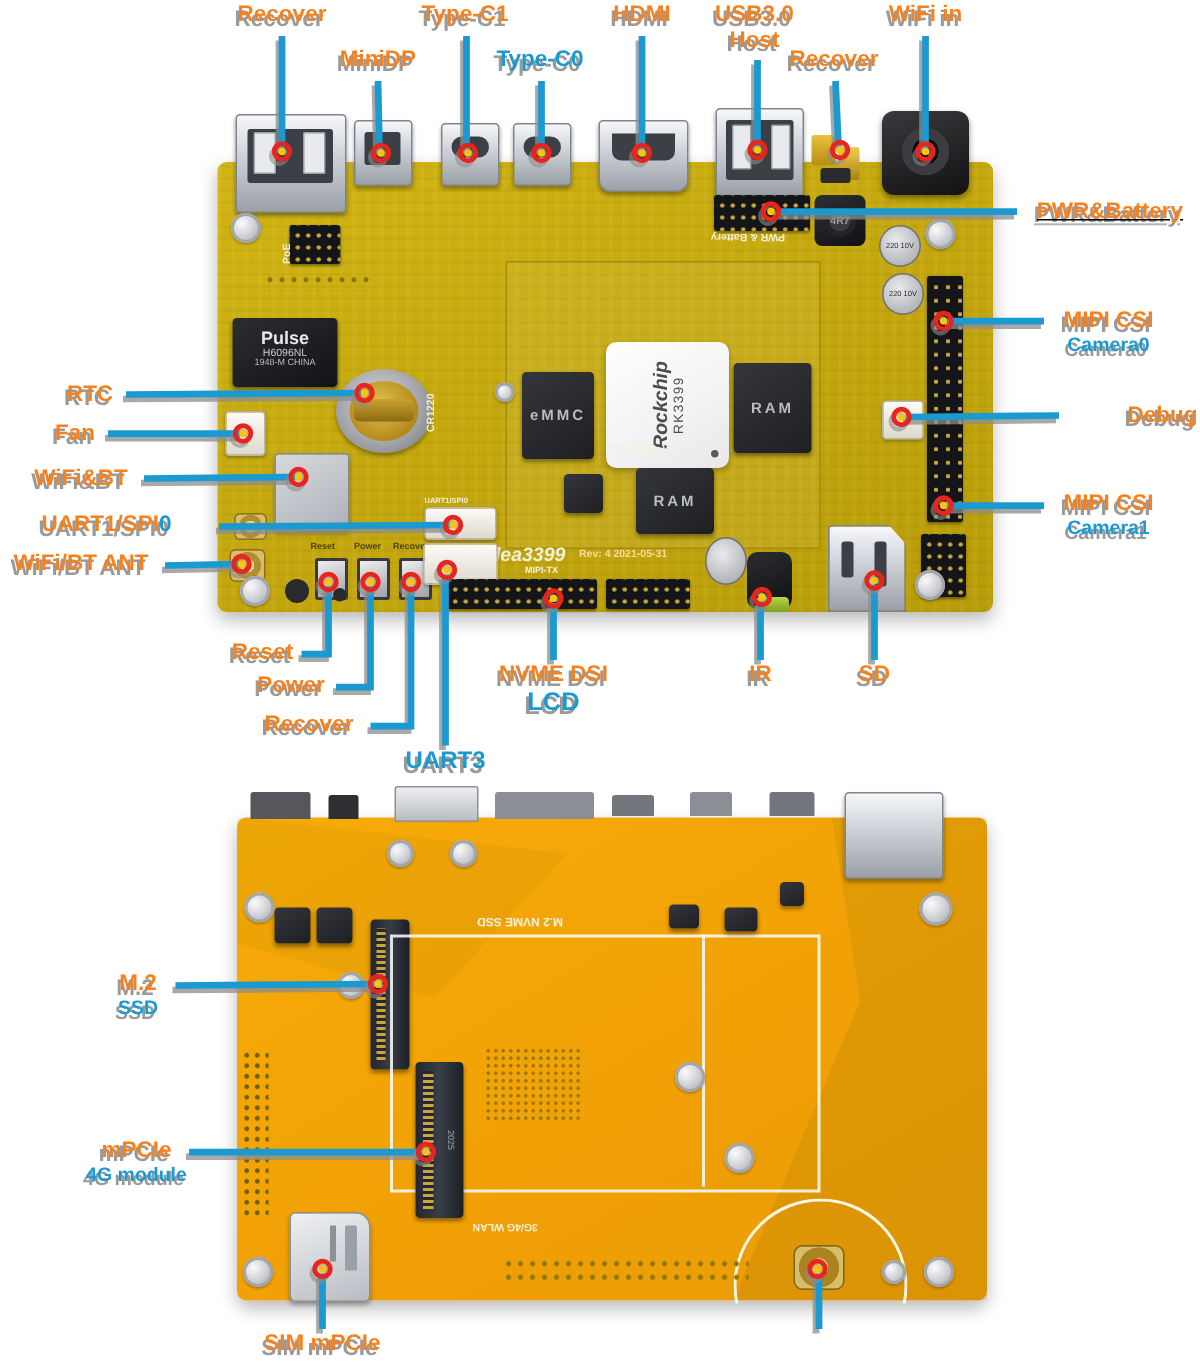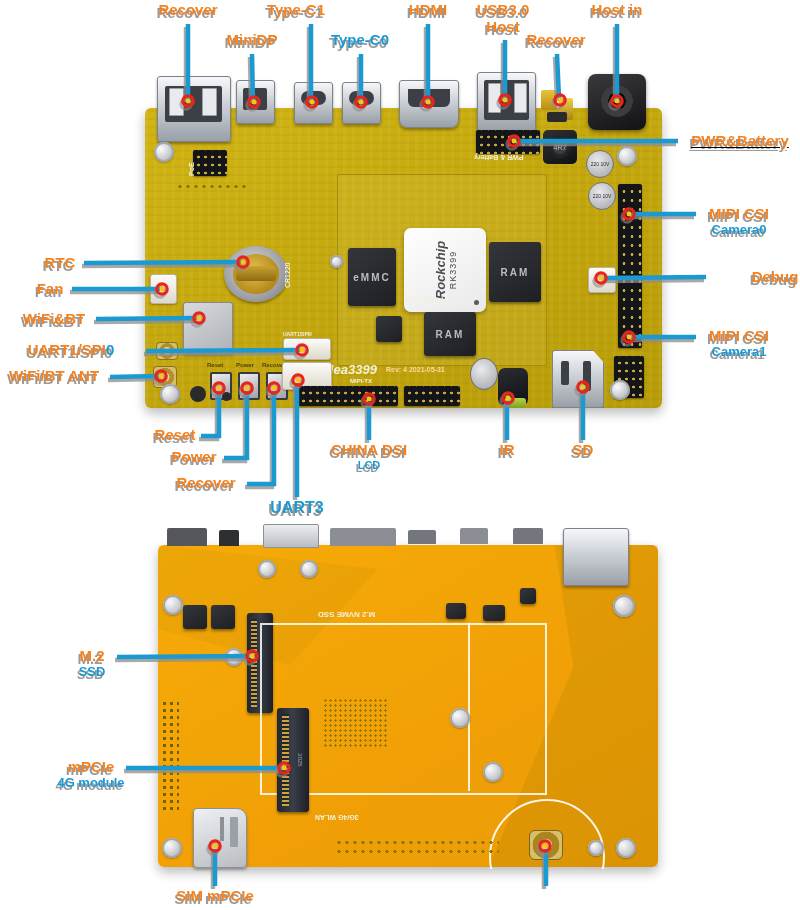--- a/index.html
+++ b/index.html
@@ -89,20 +89,25 @@
     <div style="position:absolute;left:6px;top:24px;width:20px;height:10px;background:#2a2a2e;border-radius:2px;"></div>
   </div>
   <div class="cmp" style="left:588px;top:74px;width:58px;height:56px;background:linear-gradient(160deg,#3a3a3e,#121214);border-radius:8px;box-shadow:0 2px 4px rgba(0,0,0,.45);">
     <div style="position:absolute;left:13px;top:11px;width:32px;height:32px;border-radius:50%;background:radial-gradient(circle,#0a0a0a 0 38%,#3c3c40 39% 70%,#1a1a1c 71%);"></div>
   </div>
 
   <div class="cmp header-black" style="left:193px;top:150px;width:34px;height:26px;"></div>
   <div class="silk" style="left:180px;top:152px;font-size:7px;transform:rotate(-90deg);transform-origin:left top;left:188px;top:176px;">PoE</div>
   <div class="cmp padrow" style="left:176px;top:182px;width:70px;height:12px;"></div>
 
+  <div class="cmp" style="left:155px;top:212px;width:70px;height:46px;background:linear-gradient(150deg,#2c2d31,#121316);border-radius:3px;box-shadow:0 2px 3px rgba(0,0,0,.45);text-align:center;">
+    <div style="color:#e8e8ea;font-weight:bold;font-size:12px;margin-top:6px;">Pulse</div>
+    <div style="color:#c9c9cc;font-size:7px;">H6096NL</div>
+    <div style="color:#b9b9bd;font-size:6px;">1948-M CHINA</div>
+  </div>
 
   <div class="cmp" style="left:224px;top:246px;width:64px;height:56px;border-radius:50%;background:radial-gradient(circle at 45% 40%,#d9d9dc,#9fa1a6 60%,#6f7176);box-shadow:0 2px 3px rgba(0,0,0,.35);">
     <div style="position:absolute;left:9px;top:8px;width:46px;height:40px;border-radius:50%;background:radial-gradient(circle at 45% 40%,#e2c24f,#b3891c 70%);"></div>
     <div style="position:absolute;left:12px;top:20px;width:40px;height:15px;background:linear-gradient(180deg,#caa22e,#8d6a12);border-radius:4px;"></div>
   </div>
   <div class="silk" style="left:284px;top:288px;font-size:7px;transform:rotate(-90deg);transform-origin:left top;">CR1220</div>
 
   <div class="cmp conn-white" style="left:150px;top:274px;width:25px;height:28px;"></div>
   <div class="cmp" style="left:183px;top:302px;width:48px;height:50px;background:linear-gradient(150deg,#d6d9dd,#aeb2b8);border:1px solid #868b92;border-radius:3px;box-shadow:0 2px 3px rgba(0,0,0,.3);"></div>
   <div class="cmp ufl" style="left:156px;top:342px;width:20px;height:16px;"></div>
@@ -374,38 +379,38 @@
       <circle cx="545" cy="846" r="2.5" fill="var(--core)"></circle>
     </svg>
 
   <div id="ann-labels">
       <div class="ann-label" style="left: 188px; top: 2px;">
         <div class="ann-line"><span class="c-orange">Recover</span></div>
       </div>
       <div class="ann-label" style="left: 252px; top: 32px;">
         <div class="ann-line"><span class="c-orange">MiniDP</span></div>
       </div>
-      <div class="ann-label" style="left: 296px; top: 2px;">
+      <div class="ann-label" style="left: 310px; top: 2px;">
         <div class="ann-line"><span class="c-orange">Type-C1</span></div>
       </div>
       <div class="ann-label" style="left: 360px; top: 32px;">
         <div class="ann-line"><span class="c-blue">Type-C0</span></div>
       </div>
       <div class="ann-label" style="left: 428px; top: 2px;">
         <div class="ann-line"><span class="c-orange">HDMI</span></div>
       </div>
       <div class="ann-label" style="left: 503px; top: 2px;">
         <div class="ann-line"><span class="c-orange">USB3.0</span></div>
         <div class="ann-line"><span class="c-orange">Host</span></div>
       </div>
       <div class="ann-label" style="left: 556px; top: 32px;">
         <div class="ann-line"><span class="c-orange">Recover</span></div>
       </div>
       <div class="ann-label" style="left: 617px; top: 2px;">
-        <div class="ann-line"><span class="c-orange">Host in</span></div>
+        <div class="ann-line"><span class="c-orange">WiFi in</span></div>
       </div>
       <div class="ann-label" style="left: 740px; top: 133px; text-decoration: underline;">
         <div class="ann-line"><span class="c-orange">PWR&amp;Battery</span></div>
       </div>
       <div class="ann-label" style="left: 739px; top: 206px;">
         <div class="ann-line"><span class="c-orange">MIPI CSI</span></div>
         <div class="ann-line" style="font-size: 13px;"><span class="c-blue">Camera0</span></div>
       </div>
       <div class="ann-label" style="left: 775px; top: 269px;">
         <div class="ann-line"><span class="c-orange">Debug</span></div>
@@ -435,22 +440,22 @@
       <div class="ann-label" style="left: 194px; top: 449px;">
         <div class="ann-line"><span class="c-orange">Power</span></div>
       </div>
       <div class="ann-label" style="left: 206px; top: 475px;">
         <div class="ann-line"><span class="c-orange">Recover</span></div>
       </div>
       <div class="ann-label" style="left: 297px; top: 499px;">
         <div class="ann-line" style="font-size: 16px;"><span class="c-blue">UART3</span></div>
       </div>
       <div class="ann-label" style="left: 369px; top: 442px;">
-        <div class="ann-line"><span class="c-orange">CHINA DSI</span></div>
-        <div class="ann-line" style="font-size: 11px;"><span class="c-blue">LCD</span></div>
+        <div class="ann-line"><span class="c-orange">NVME DSI</span></div>
+        <div class="ann-line" style="font-size: 17px;"><span class="c-blue">LCD</span></div>
       </div>
       <div class="ann-label" style="left: 507px; top: 442px;">
         <div class="ann-line"><span class="c-orange">IR</span></div>
       </div>
       <div class="ann-label" style="left: 583px; top: 442px;">
         <div class="ann-line"><span class="c-orange">SD</span></div>
       </div>
       <div class="ann-label" style="left: 92px; top: 648px;">
         <div class="ann-line"><span class="c-orange">M.2</span></div>
         <div class="ann-line" style="font-size: 13px;"><span class="c-blue">SSD</span></div>

